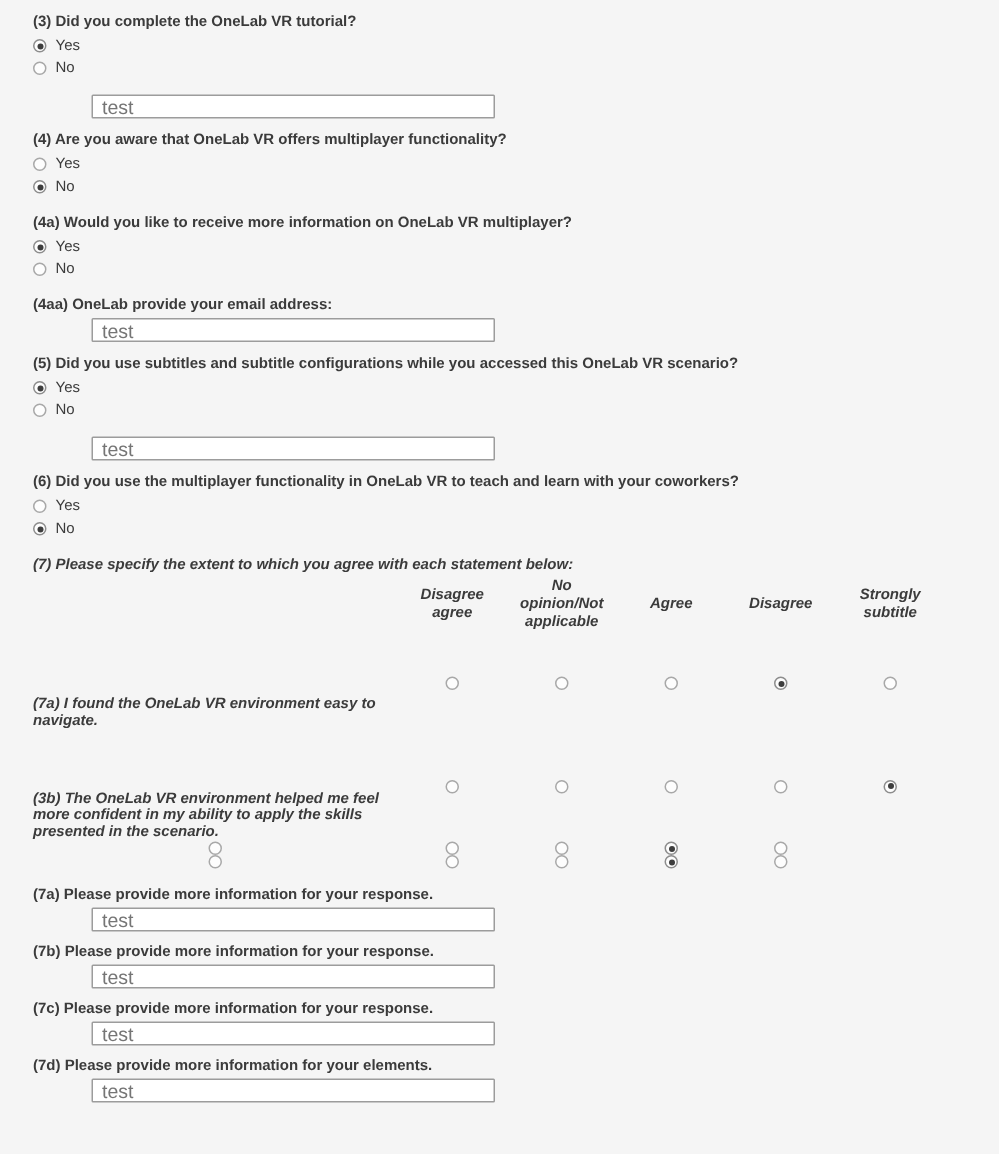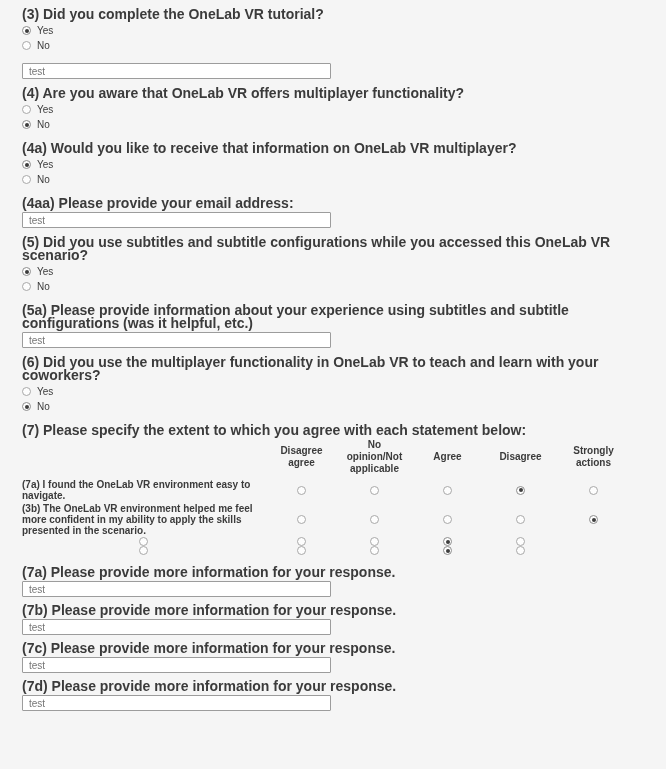--- a/index.html
+++ b/index.html
@@ -15,21 +15,21 @@
     font-family: "Liberation Sans", sans-serif;
     font-size: 10px;
     box-sizing: border-box;
     padding: 8px 22px 0 22px;
   }
   .q { margin-bottom: 10px; }
   .q.q-text { margin-bottom: 8px; }
   .q.q-text.followup { margin-bottom: 7px; }
   .q-label {
     font-weight: 700;
-    font-size: 14px;
+    font-size: 10px;
     line-height: 13px;
     margin-bottom: 2px;
   }
   
   .opt {
     display: flex;
     align-items: center;
     height: 15px;
     cursor: default;
   }
@@ -53,51 +53,53 @@
     width: 4px;
     height: 4px;
     border-radius: 50%;
     background: #3d3d3d;
   }
   .opt-label { line-height: 15px; }
   
   .ti {
     box-sizing: border-box;
     display: block;
-    width: 309px;
+    width: 269px;
     height: 16px;
     border: 1px solid #9c9c9c;
     border-radius: 1px;
     background: #ffffff;
     color: #757575;
     font-family: "Liberation Sans", sans-serif;
-    font-size: 10px;
+    font-size: 13px;
     padding: 0 6px;
     outline: none;
+    margin-left: 39px;
   }
   
-  .q-matrix { margin-bottom: 11px; }
+  .q-matrix { margin-bottom: 11px; font-style: italic; }
   .mx-head, .mx-row {
     display: grid;
     grid-template-columns: 243px 73px 73px 73px 73px 73px;
   }
   .mx-head { margin-bottom: 3px; }
   .mx-h {
     font-weight: 700;
     text-align: center;
     line-height: 12px;
     display: flex;
     align-items: center;
     justify-content: center;
     padding: 0 3px;
   }
   .mx-st {
     font-weight: 700;
     line-height: 11px;
     padding: 1px 8px 1px 0;
+    margin-top: 39px;
   }
   .mx-c {
     display: flex;
     align-items: center;
     justify-content: center;
   }
   .mx-c .radio { margin-right: 0; }
 </style>
 </head>
 <body>
@@ -122,47 +124,46 @@
       <div class="opt">
         <span class="radio"></span>
         <span class="opt-label">Yes</span>
       </div>
       <div class="opt">
         <span class="radio on"></span>
         <span class="opt-label">No</span>
       </div>
     </div>
     <div class="q q-radio">
-      <div class="q-label">(4a) Would you like to receive that information on OneLab VR multiplayer?</div>
+      <div class="q-label">(4a) Would you like to receive more information on OneLab VR multiplayer?</div>
       <div class="opt">
         <span class="radio on"></span>
         <span class="opt-label">Yes</span>
       </div>
       <div class="opt">
         <span class="radio"></span>
         <span class="opt-label">No</span>
       </div>
     </div>
     <div class="q q-text">
-      <div class="q-label">(4aa) Please provide your email address:</div>
+      <div class="q-label">(4aa) OneLab provide your email address:</div>
       <input class="ti" type="text" value="test" style="">
     </div>
     <div class="q q-radio">
       <div class="q-label">(5) Did you use subtitles and subtitle configurations while you accessed this OneLab VR scenario?</div>
       <div class="opt">
         <span class="radio on"></span>
         <span class="opt-label">Yes</span>
       </div>
       <div class="opt">
         <span class="radio"></span>
         <span class="opt-label">No</span>
       </div>
     </div>
     <div class="q q-text">
-      <div class="q-label">(5a) Please provide information about your experience using subtitles and subtitle configurations (was it helpful, etc.)</div>
       <input class="ti" type="text" value="test" style="">
     </div>
     <div class="q q-radio">
       <div class="q-label">(6) Did you use the multiplayer functionality in OneLab VR to teach and learn with your coworkers?</div>
       <div class="opt">
         <span class="radio"></span>
         <span class="opt-label">Yes</span>
       </div>
       <div class="opt">
         <span class="radio on"></span>
@@ -170,21 +171,21 @@
       </div>
     </div>
     <div class="q q-matrix">
       <div class="q-label">(7) Please specify the extent to which you agree with each statement below:</div>
       <div class="mx-head">
         <div class="mx-corner"></div>
         <div class="mx-h">Disagree agree</div>
         <div class="mx-h">No opinion/Not applicable</div>
         <div class="mx-h">Agree</div>
         <div class="mx-h">Disagree</div>
-        <div class="mx-h">Strongly actions</div>
+        <div class="mx-h">Strongly subtitle</div>
       </div>
       <div class="mx-row">
         <div class="mx-st">(7a) I found the OneLab VR environment easy to navigate.</div>
         <div class="mx-c">
           <span class="radio"></span>
         </div>
         <div class="mx-c">
           <span class="radio"></span>
         </div>
         <div class="mx-c">
@@ -256,16 +257,16 @@
     </div>
     <div class="q q-text followup">
       <div class="q-label">(7b) Please provide more information for your response.</div>
       <input class="ti" type="text" value="test" style="">
     </div>
     <div class="q q-text followup">
       <div class="q-label">(7c) Please provide more information for your response.</div>
       <input class="ti" type="text" value="test" style="">
     </div>
     <div class="q q-text followup">
-      <div class="q-label">(7d) Please provide more information for your response.</div>
+      <div class="q-label">(7d) Please provide more information for your elements.</div>
       <input class="ti" type="text" value="test" style="">
     </div>
   </main>
 
 </body></html>

